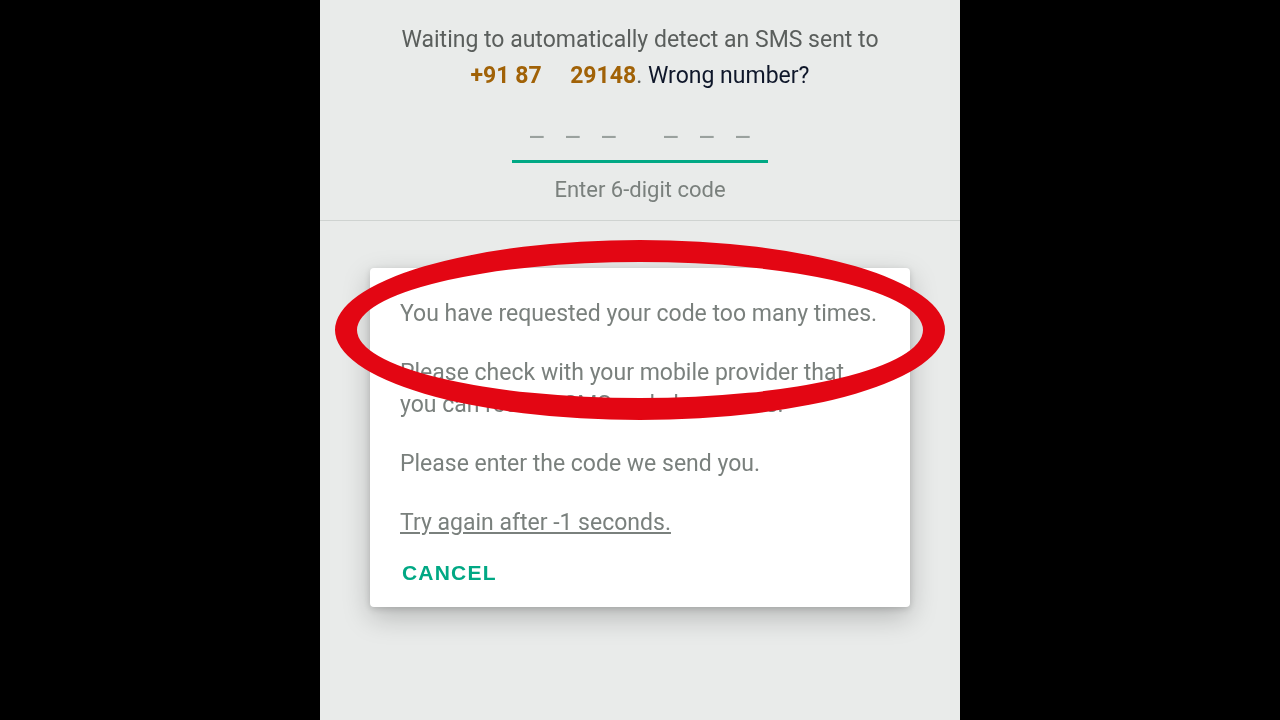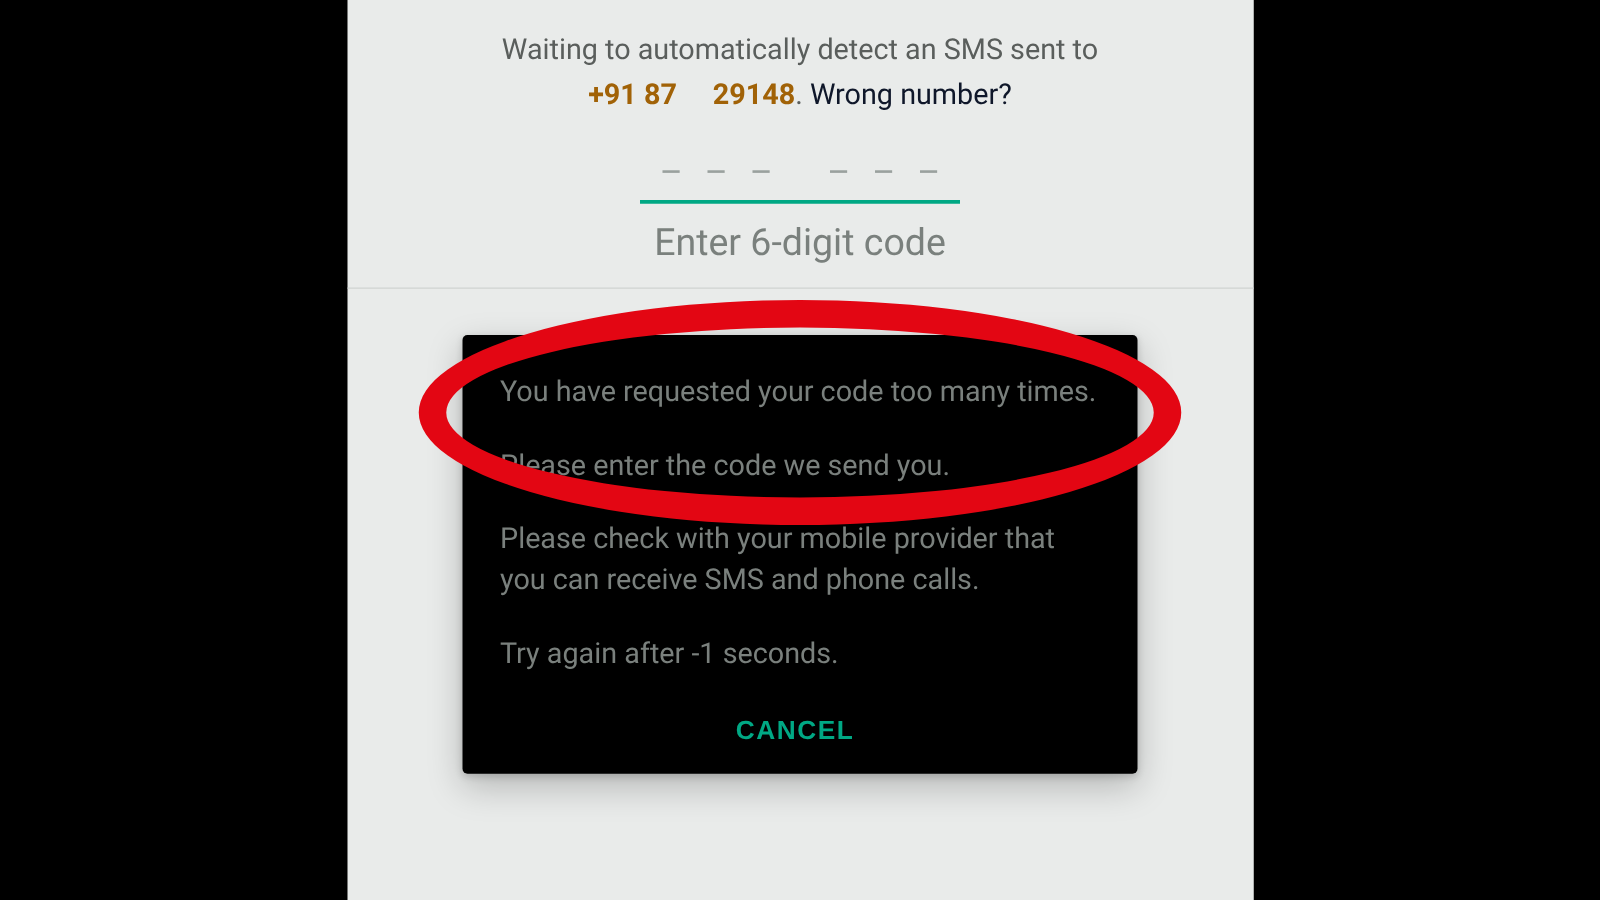--- a/index.html
+++ b/index.html
@@ -7,21 +7,21 @@
       width: 1280px;
       height: 720px;
       background: #000;
       font-family: Roboto, "Helvetica Neue", Arial, sans-serif;
       display: flex;
       justify-content: center;
       align-items: flex-start;
       overflow: hidden;
     }
     .phone-viewport {
-      width: 725px;
+      width: 640px;
       height: 720px;
       background: #e9ebea;
       position: relative;
       padding-top: 22px;
     }
     .waiting-text {
       text-align: center;
       color: #5a5e5c;
       font-size: 23px;
       line-height: 1.55;
@@ -55,53 +55,54 @@
       font-size: 28px;
       font-weight: 400;
       letter-spacing: 0;
     }
     .slot-gap {
       width: 18px;
     }
     .hint-text {
       text-align: center;
       color: #7a807d;
-      font-size: 30px;
+      font-size: 22px;
       margin-top: 14px;
     }
     .divider {
       margin-top: 18px;
       border: none;
       border-top: 1px solid #cfd3d1;
     }
     .dialog-card {
       position: absolute;
       left: 50%;
       transform: translateX(-50%);
       top: 268px;
       width: 540px;
-      background: #000000;
+      background: #ffffff;
       border-radius: 4px;
       box-shadow: 0 10px 28px rgba(0,0,0,0.22), 0 2px 6px rgba(0,0,0,0.15);
       padding: 30px 30px 16px 30px;
     }
     .dialog-text {
       color: #7a807d;
       font-size: 23px;
       line-height: 1.42;
     }
     .dialog-para {
       margin-bottom: 26px;
     }
     .dialog-para:last-of-type {
-      margin-bottom: 28px;
+      margin-bottom: 16px;
+      text-decoration: underline;
     }
     .dialog-actions {
       display: flex;
-      justify-content: center;
+      justify-content: flex-start;
       gap: 44px;
       padding-right: 8px;
       margin-top: 6px;
     }
     .dialog-btn {
       background: none;
       border: none;
       color: #00a884;
       font-size: 21px;
       font-weight: 600;
@@ -146,22 +147,22 @@
     </div>
   </div>
 
   <div class="hint-text">Enter 6-digit code</div>
 
   <hr class="divider">
 
   <div class="dialog-card">
     <div class="dialog-text">
       <p class="dialog-para">You have requested your code too many times.</p>
+      <p class="dialog-para">Please check with your mobile provider that you can receive SMS and phone calls.</p>
       <p class="dialog-para">Please enter the code we send you.</p>
-      <p class="dialog-para">Please check with your mobile provider that you can receive SMS and phone calls.</p>
       <p class="dialog-para">Try again after -1 seconds.</p>
     </div>
     <div class="dialog-actions">
       <button class="dialog-btn">CANCEL</button>
     </div>
   </div>
 
   <div class="highlight-ellipse"></div>
 
 </div>

